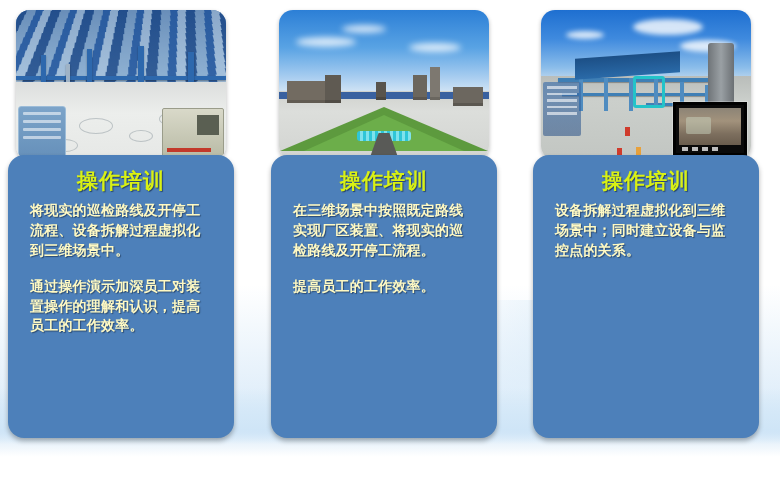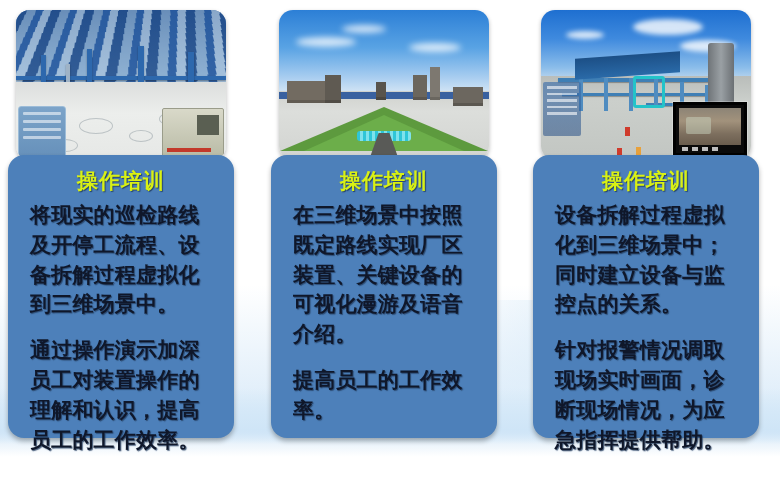--- a/index.html
+++ b/index.html
@@ -233,24 +233,24 @@
     font-weight: bold;
     color: #d9f114;
     letter-spacing: 1px;
     text-shadow: 1px 1px 1px rgba(30,55,90,.85);
   }
   .panel-body {
     padding: 0 20px 0 22px;
   }
   .para {
     margin: 0 0 16px 0;
-    font-size: 21px;
+    font-size: 14px;
     font-weight: bold;
     line-height: 1.42;
-    color: #0f172a;
+    color: #fef9c3;
     text-shadow: 1px 1px 1px rgba(35,60,95,.8);
     letter-spacing: .2px;
   }
   .para:last-child { margin-bottom: 16px; }
 </style>
 </head>
 <body>
 
 <div id="stage">
   <div id="bg-diagonal"></div>
@@ -316,21 +316,21 @@
           <div class="s2-lawn"></div>
           <div class="s2-lawn2"></div>
           <div class="s2-water"></div>
           <div class="s2-road"></div>
         </div>
       </div>
 
       <div class="panel">
         <div class="panel-title">操作培训</div>
         <div class="panel-body">
-          <p class="para">在三维场景中按照既定路线实现厂区装置、关键设备的可视化漫游及语音介绍。</p>
+          <p class="para">在三维场景中按照既定路线实现厂区装置、将现实的巡检路线及开停工流程。</p>
           <p class="para">提高员工的工作效率。</p>
         </div>
       </div>
     </div>
 
     <div class="card c3">
 
       <div class="thumb">
         <div class="scene">
           <div class="s3-sky"></div>
@@ -364,19 +364,18 @@
             <div class="feed"></div>
             <div class="bar"></div>
           </div>
         </div>
       </div>
 
       <div class="panel">
         <div class="panel-title">操作培训</div>
         <div class="panel-body">
           <p class="para">设备拆解过程虚拟化到三维场景中；同时建立设备与监控点的关系。</p>
-          <p class="para">针对报警情况调取现场实时画面，诊断现场情况，为应急指挥提供帮助。</p>
         </div>
       </div>
     </div>
 
   </div>
 </div>
 
 </body></html>

